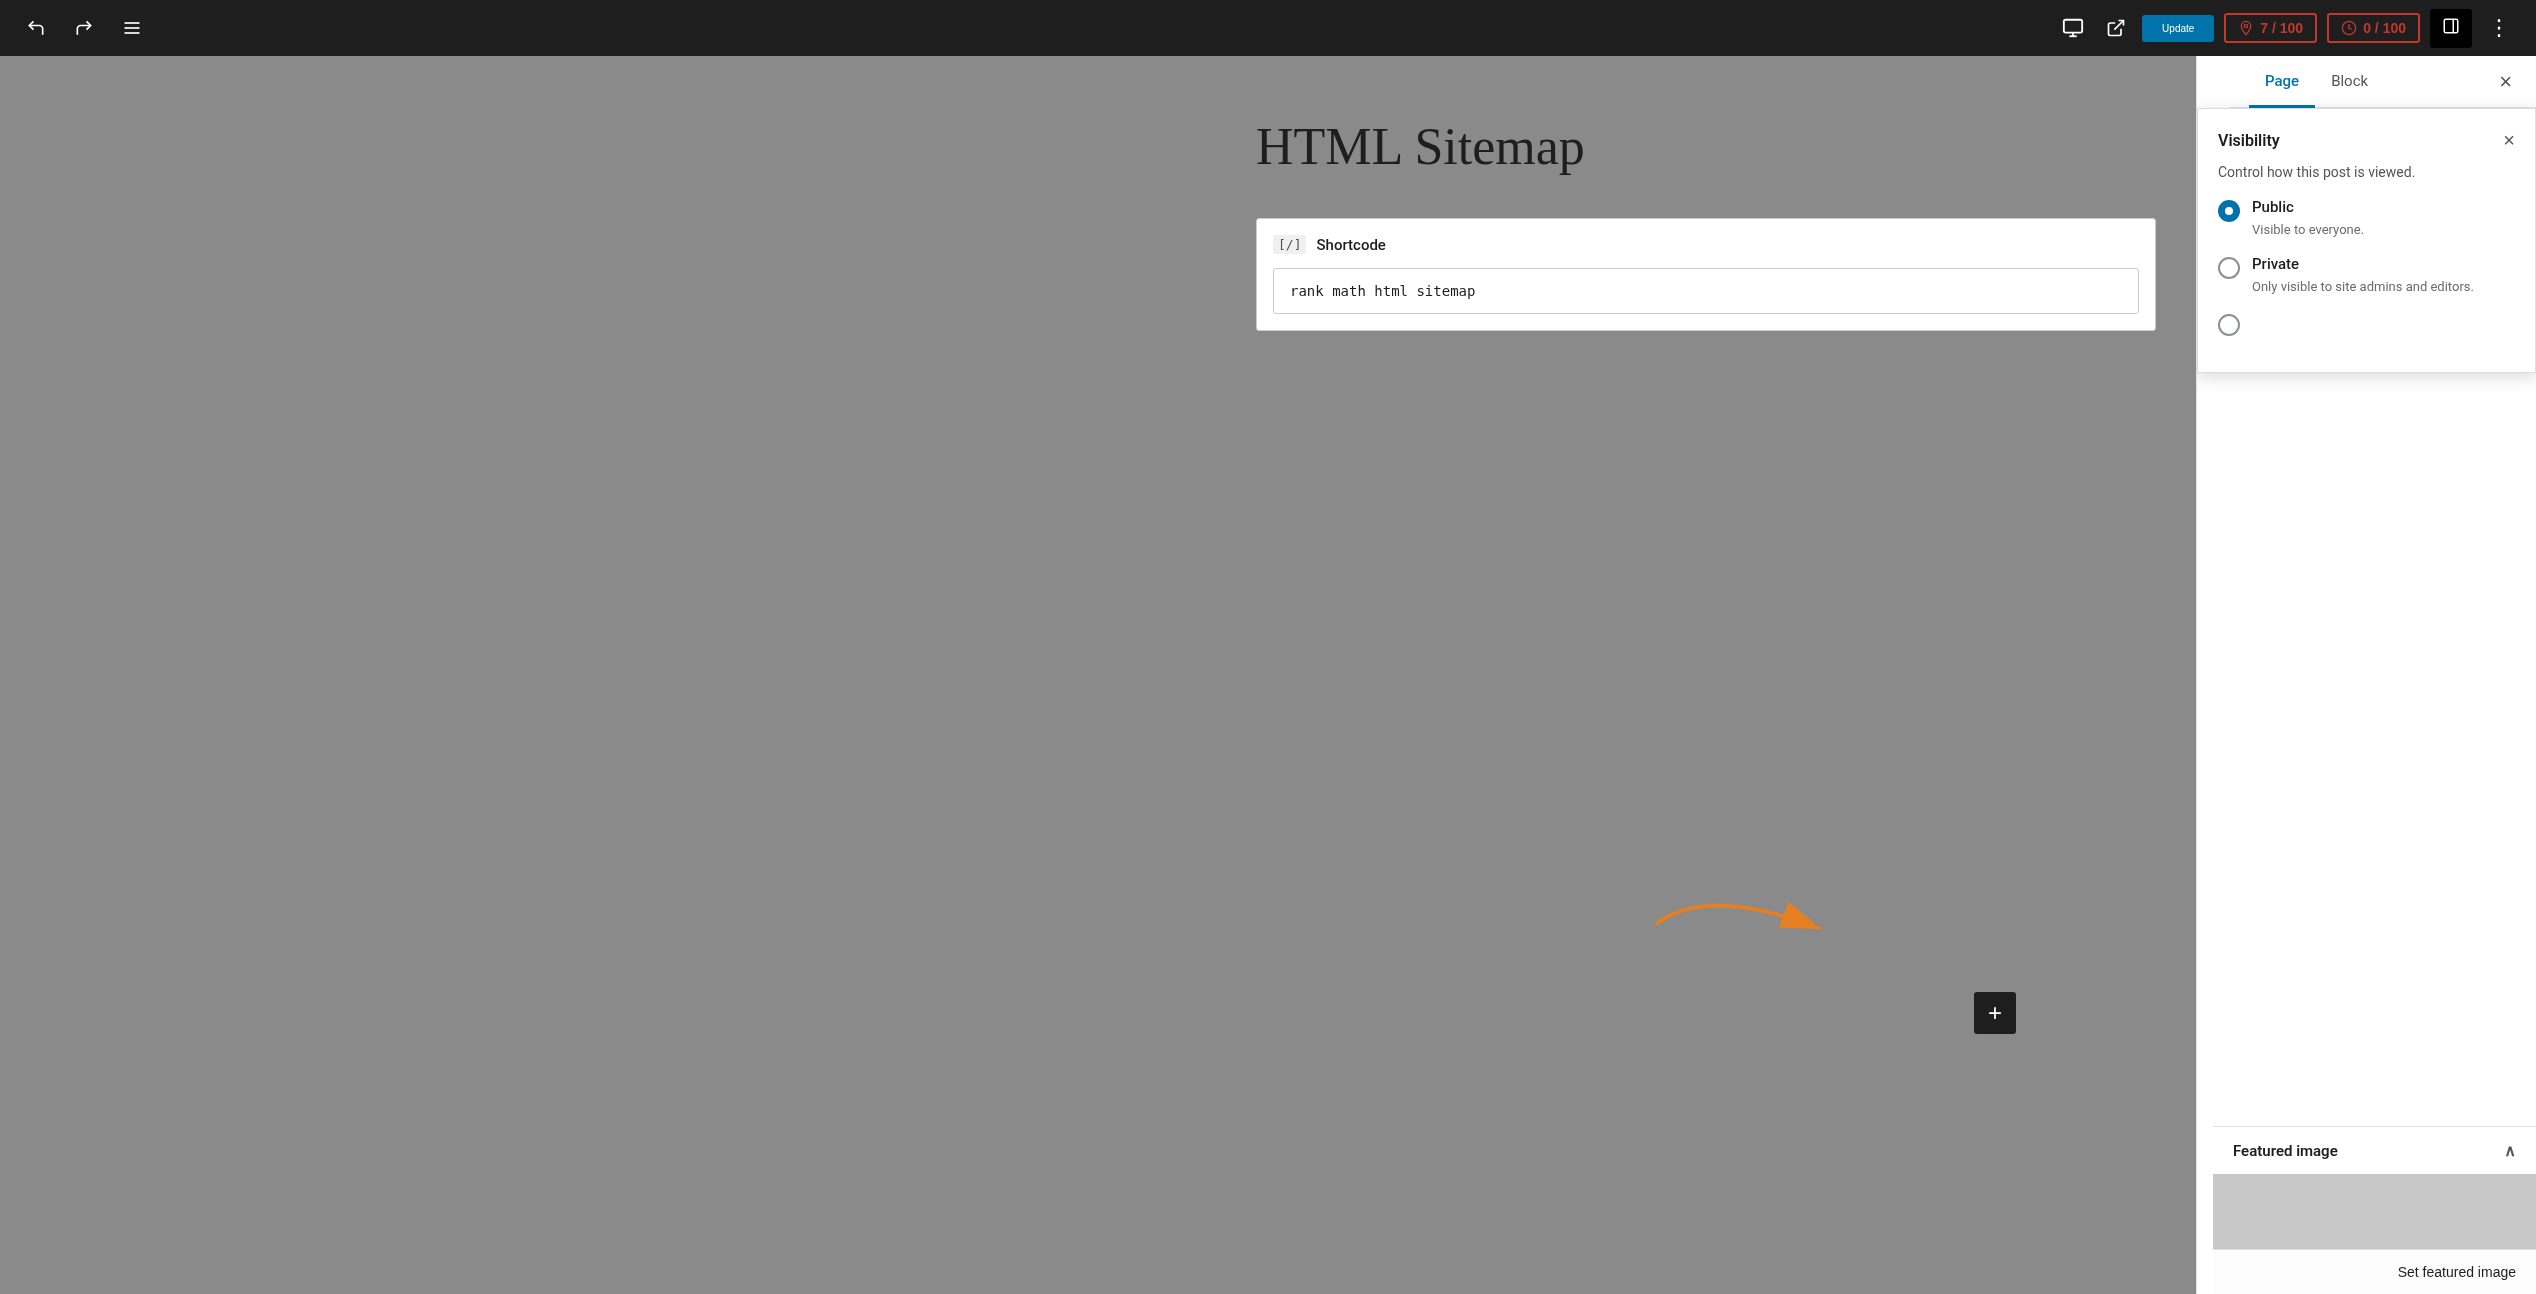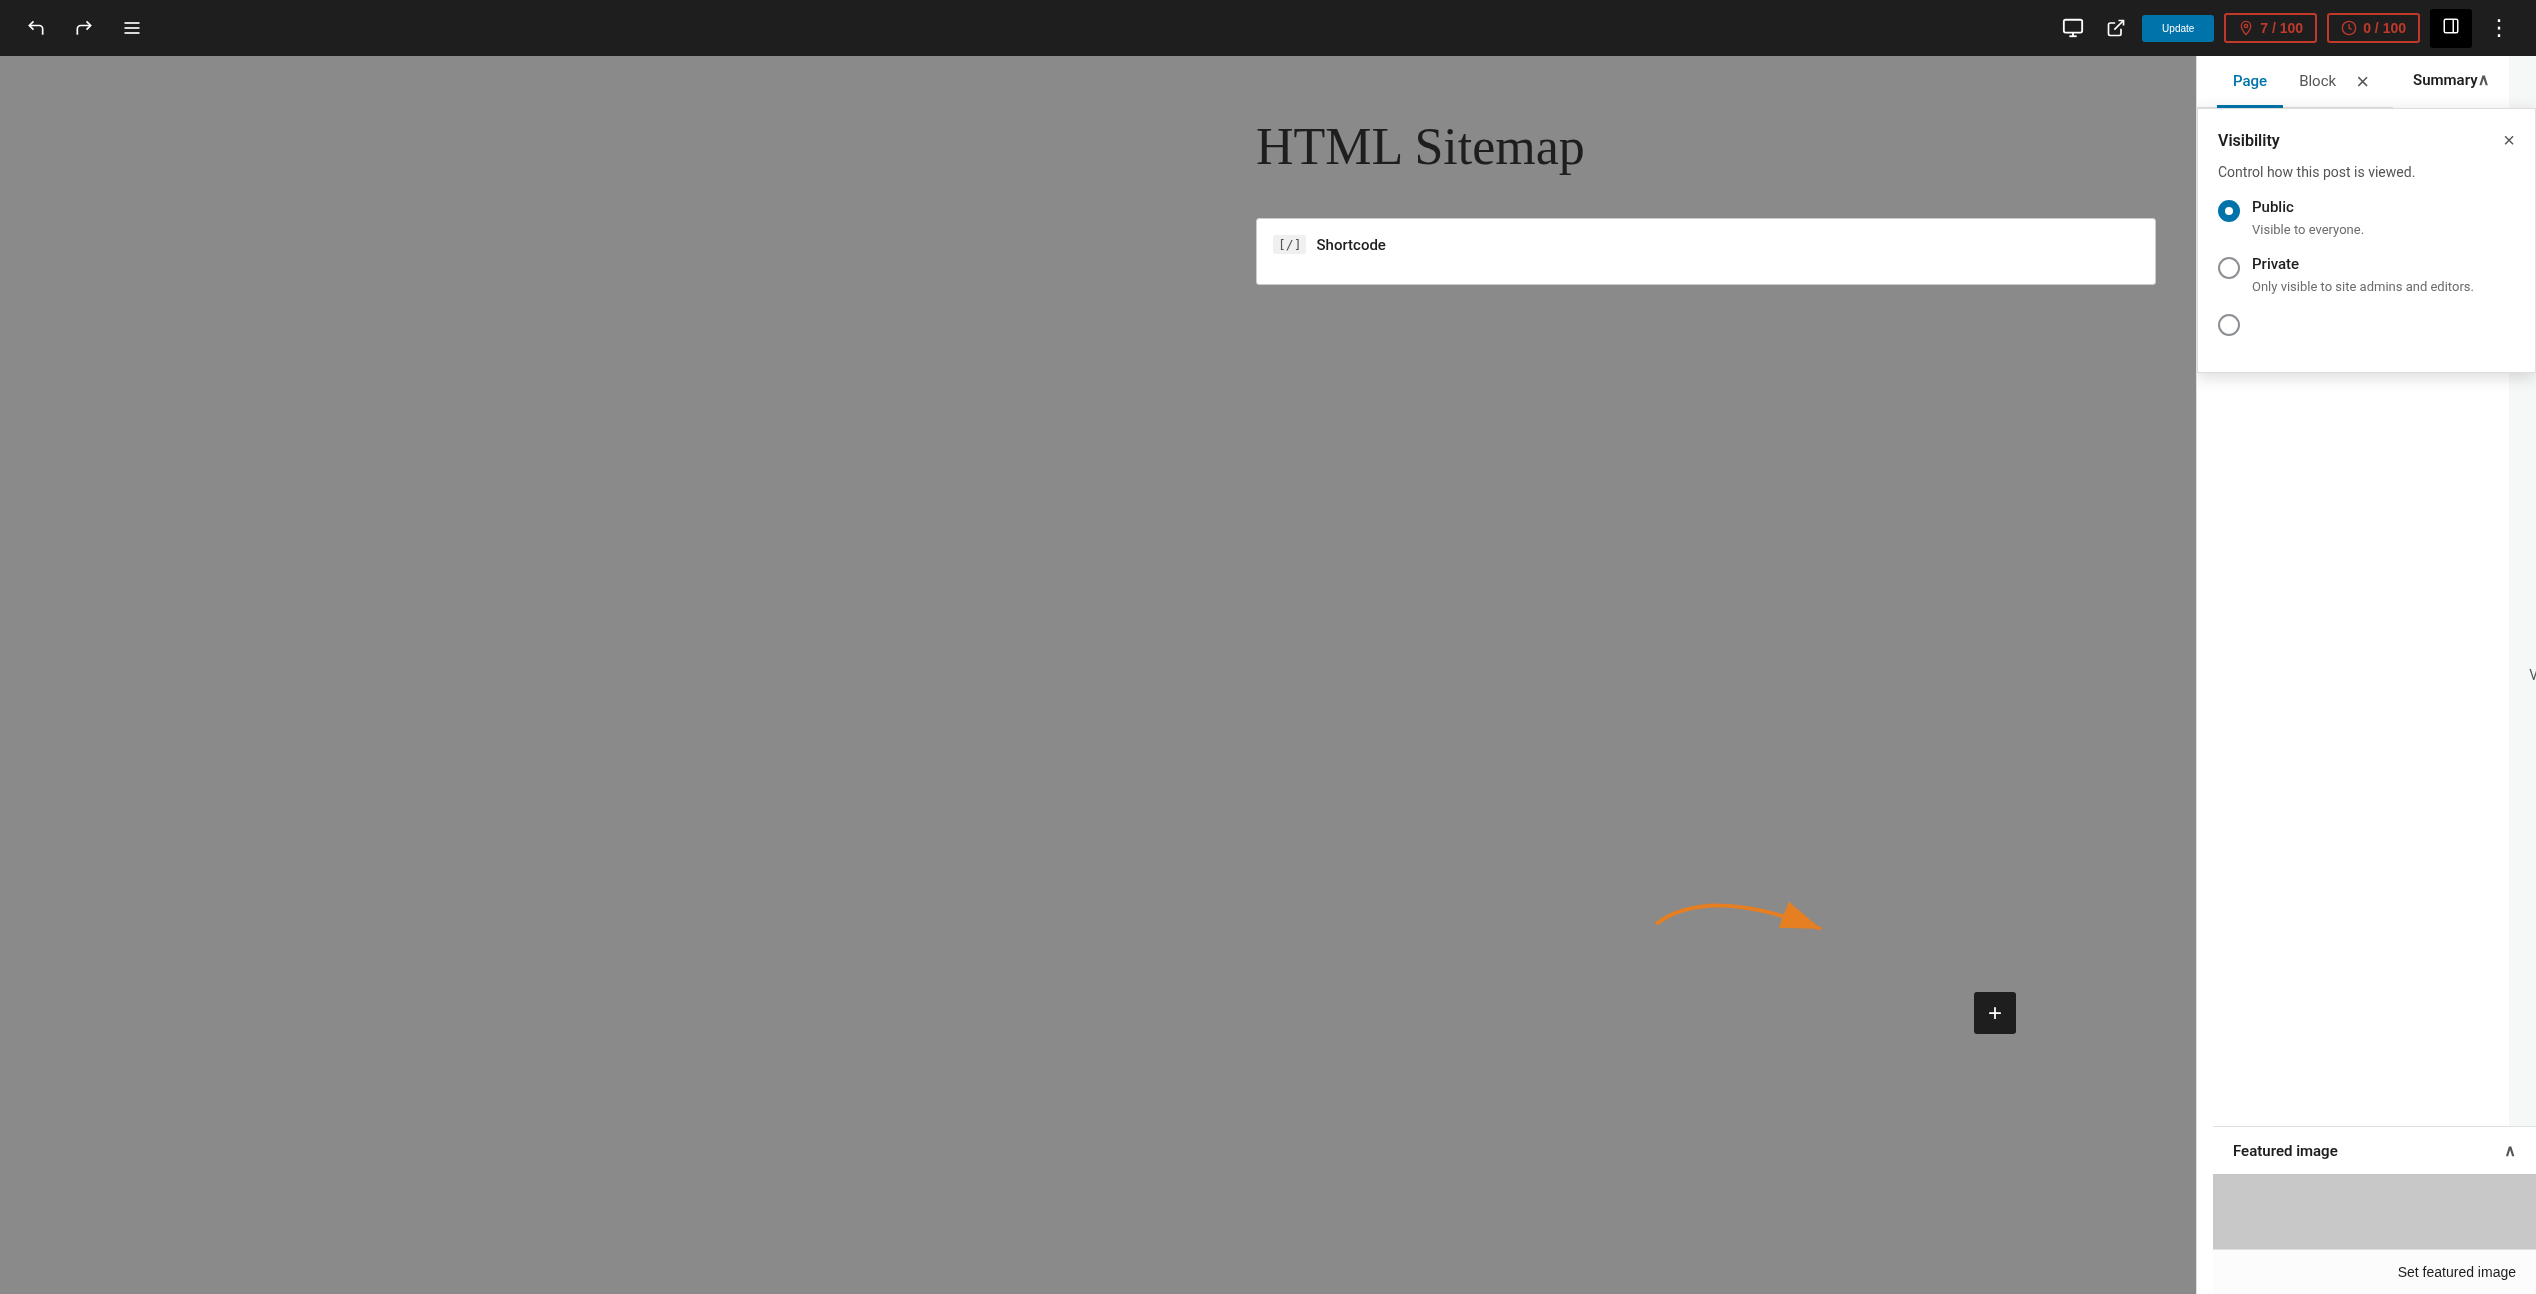--- a/index.html
+++ b/index.html
@@ -158,23 +158,24 @@
       width: 120px;
       height: 80px;
     }
 
     
     .right-sidebar {
       width: 340px;
       background: #fff;
       border-left: 1px solid #e0e0e0;
       display: flex;
-      flex-direction: row;
+      flex-direction: column;
       position: relative;
       overflow: hidden;
+      padding-left: 32px;
     }
 
     
     .sidebar-tabs {
       display: flex;
       align-items: center;
       border-bottom: 1px solid #e0e0e0;
       padding: 0 20px;
       height: 52px;
     }
@@ -409,20 +410,21 @@
 
   <div class="editor-area">
     <div class="editor-content">
       <h1 class="post-title">HTML Sitemap</h1>
 
       <div class="shortcode-block">
         <div class="shortcode-header">
           <span class="shortcode-icon">[/]</span>
           <span>Shortcode</span>
         </div>
+        <input class="shortcode-input" type="text" value="rank_math_html_sitemap" style="">
       </div>
     </div>
 
     <button class="add-block-btn" style="bottom: 260px; right: 180px;">+</button>
 
     <div class="arrow-overlay" style="position: absolute; bottom: 320px; right: 360px; width: 200px; height: 100px;">
       <svg width="200" height="100" viewBox="0 0 200 100">
         <defs>
           <marker id="arrowhead" markerWidth="10" markerHeight="7" refX="10" refY="3.5" orient="auto">
             <polygon points="0 0, 10 3.5, 0 7" fill="#e67e22"></polygon>

